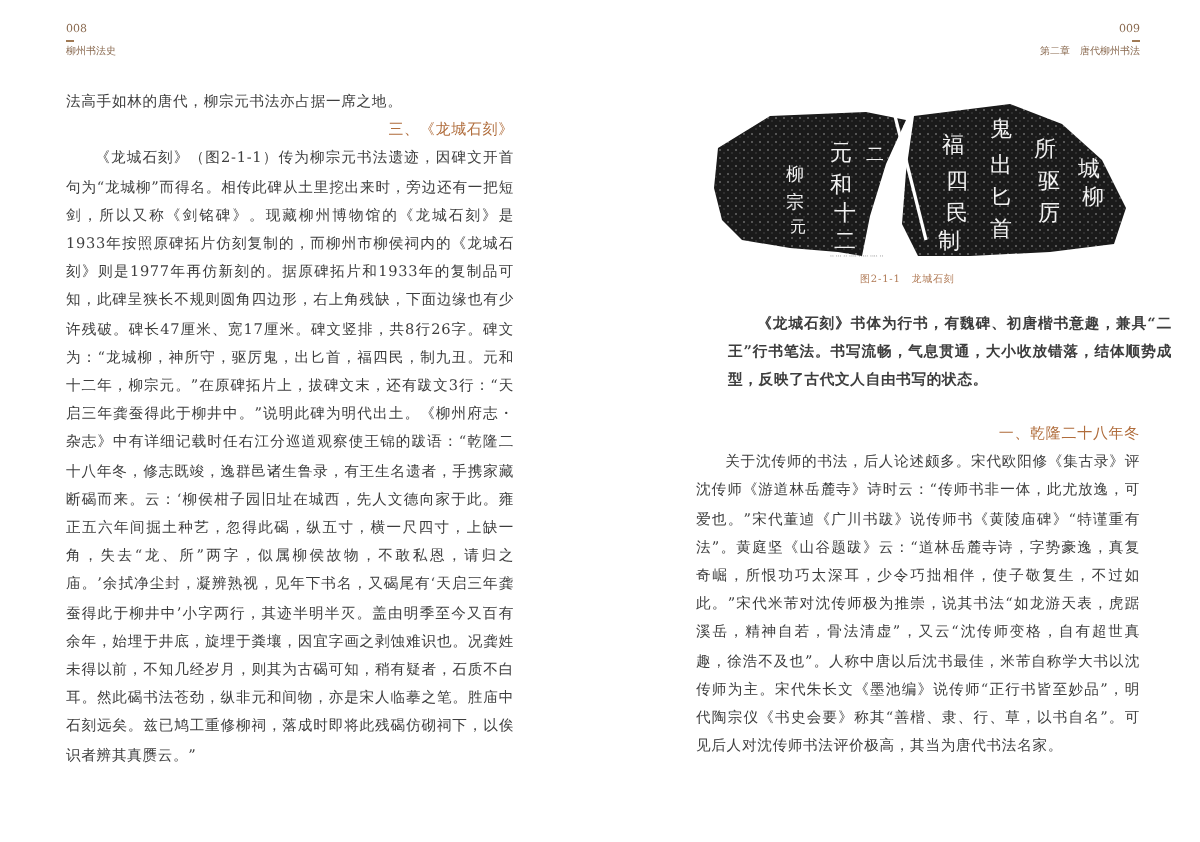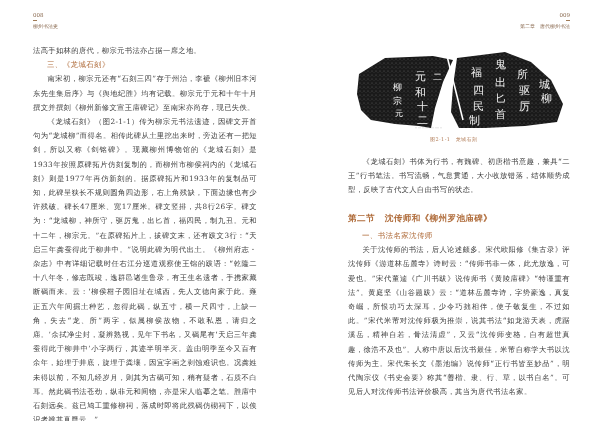--- a/index.html
+++ b/index.html
@@ -12,43 +12,42 @@
   .folio .num { display:block; font-size:5.5px; }
   .folio .dash { display:block; width:4px; border-top:1px solid #a07a55; margin:2px 0 2px 0; }
   .folio-left { left:33px; top:12px; text-align:left; }
   .folio-right { right:30px; top:12px; text-align:right; }
   .folio-right .dash { margin-left:auto; }
   .body-text { position:absolute; font-size:7.3px; line-height:14.2px; letter-spacing:0.35px; color:#3d3d3d; }
   .left-body { left:33px; top:44px; width:224px; }
   .right-body { left:348px; top:215px; width:222px; }
   p { margin:0; text-align:justify; }
   p.indent { text-indent:2em; }
-  .sub-heading { color:#b06d3c; font-size:7.5px; padding-left:14px; line-height:14.2px; }
+  .sub-heading { color:#b06d3c; font-size:7.5px; padding-left:14px; line-height:14.2px;text-align:right; }
   .sub-heading.right { padding-left:14px; }
   .section-heading { color:#b06d3c; font-size:8.6px; font-weight:bold; line-height:17px; margin:0 0 2px 0; }
   .section-heading .gap { display:inline-block; width:10px; }
   .figure { position:absolute; left:355px; top:50px; width:212px; height:80px; }
   .rubbing { width:212px; height:80px; display:block; }
   .caption { position:absolute; left:430px; top:136px; font-size:5px; color:#b07a55; letter-spacing:0.4px; }
-  .fig-text { position:absolute; left:348px; top:155px; width:222px; font-size:7.3px; line-height:14.2px; letter-spacing:0.35px; color:#3d3d3d; }
+  .fig-text { position:absolute; left:364px; top:155px; width:222px; font-size:7.3px; line-height:14.2px; letter-spacing:0.35px; color:#3d3d3d;font-weight:bold; }
 </style>
 </head>
 <body>
 
 <div class="page page-left">
   <div class="folio folio-left">
     <span class="num">008</span>
     <span class="dash"></span>
     <span>柳州书法史</span>
   </div>
 
   <div class="body-text left-body">
     <p>法高手如林的唐代，柳宗元书法亦占据一席之地。</p>
     <div class="sub-heading">三、《龙城石刻》</div>
-    <p class="indent">南宋初，柳宗元还有“石刻三四”存于州治，李褫《柳州旧本河东先生集后序》与《舆地纪胜》均有记载。柳宗元于元和十年十月撰文并撰刻《柳州新修文宣王庙碑记》至南宋亦尚存，现已失佚。</p>
     <p class="indent">《龙城石刻》（图2-1-1）传为柳宗元书法遗迹，因碑文开首句为“龙城柳”而得名。相传此碑从土里挖出来时，旁边还有一把短剑，所以又称《剑铭碑》。现藏柳州博物馆的《龙城石刻》是1933年按照原碑拓片仿刻复制的，而柳州市柳侯祠内的《龙城石刻》则是1977年再仿新刻的。据原碑拓片和1933年的复制品可知，此碑呈狭长不规则圆角四边形，右上角残缺，下面边缘也有少许残破。碑长47厘米、宽17厘米。碑文竖排，共8行26字。碑文为：“龙城柳，神所守，驱厉鬼，出匕首，福四民，制九丑。元和十二年，柳宗元。”在原碑拓片上，拔碑文末，还有跋文3行：“天启三年龚蚕得此于柳井中。”说明此碑为明代出土。《柳州府志・杂志》中有详细记载时任右江分巡道观察使王锦的跋语：“乾隆二十八年冬，修志既竣，逸群邑诸生鲁录，有王生名遗者，手携家藏断碣而来。云：‘柳侯柑子园旧址在城西，先人文德向家于此。雍正五六年间掘土种艺，忽得此碣，纵五寸，横一尺四寸，上缺一角，失去“龙、所”两字，似属柳侯故物，不敢私恩，请归之庙。’余拭净尘封，凝辨熟视，见年下书名，又碣尾有‘天启三年龚蚕得此于柳井中’小字两行，其迹半明半灭。盖由明季至今又百有余年，始埋于井底，旋埋于粪壤，因宜字画之剥蚀难识也。况龚姓未得以前，不知几经岁月，则其为古碣可知，稍有疑者，石质不白耳。然此碣书法苍劲，纵非元和间物，亦是宋人临摹之笔。胜庙中石刻远矣。兹已鸠工重修柳祠，落成时即将此残碣仿砌祠下，以俟识者辨其真赝云。”</p>
 
   </div>
 </div>
 
 <div class="page page-right">
   <div class="folio folio-right">
     <span class="num">009</span>
     <span class="dash"></span>
     <span>第二章　唐代柳州书法</span>
@@ -99,18 +98,15 @@
     </g>
   </svg>
 </div>
 <div class="caption">图2-1-1　龙城石刻</div>
 
 <div class="fig-text">
   <p class="indent">《龙城石刻》书体为行书，有魏碑、初唐楷书意趣，兼具“二王”行书笔法。书写流畅，气息贯通，大小收放错落，结体顺势成型，反映了古代文人自由书写的状态。</p>
 </div>
 
 <div class="body-text right-body" style="top:210px;">
-  <div class="section-heading">
-    <span>第二节</span><span class="gap"></span><span>沈传师和《柳州罗池庙碑》</span>
-  </div>
-  <div class="sub-heading right">一、书法名家沈传师</div>
+  <div class="sub-heading right">一、乾隆二十八年冬</div>
   <p class="indent">关于沈传师的书法，后人论述颇多。宋代欧阳修《集古录》评沈传师《游道林岳麓寺》诗时云：“传师书非一体，此尤放逸，可爱也。”宋代董逌《广川书跋》说传师书《黄陵庙碑》“特谨重有法”。黄庭坚《山谷题跋》云：“道林岳麓寺诗，字势豪逸，真复奇崛，所恨功巧太深耳，少令巧拙相伴，使子敬复生，不过如此。”宋代米芾对沈传师极为推崇，说其书法“如龙游天表，虎踞溪岳，精神自若，骨法清虚”，又云“沈传师变格，自有超世真趣，徐浩不及也”。人称中唐以后沈书最佳，米芾自称学大书以沈传师为主。宋代朱长文《墨池编》说传师“正行书皆至妙品”，明代陶宗仪《书史会要》称其“善楷、隶、行、草，以书自名”。可见后人对沈传师书法评价极高，其当为唐代书法名家。</p>
 </div>
 
 </body></html>

